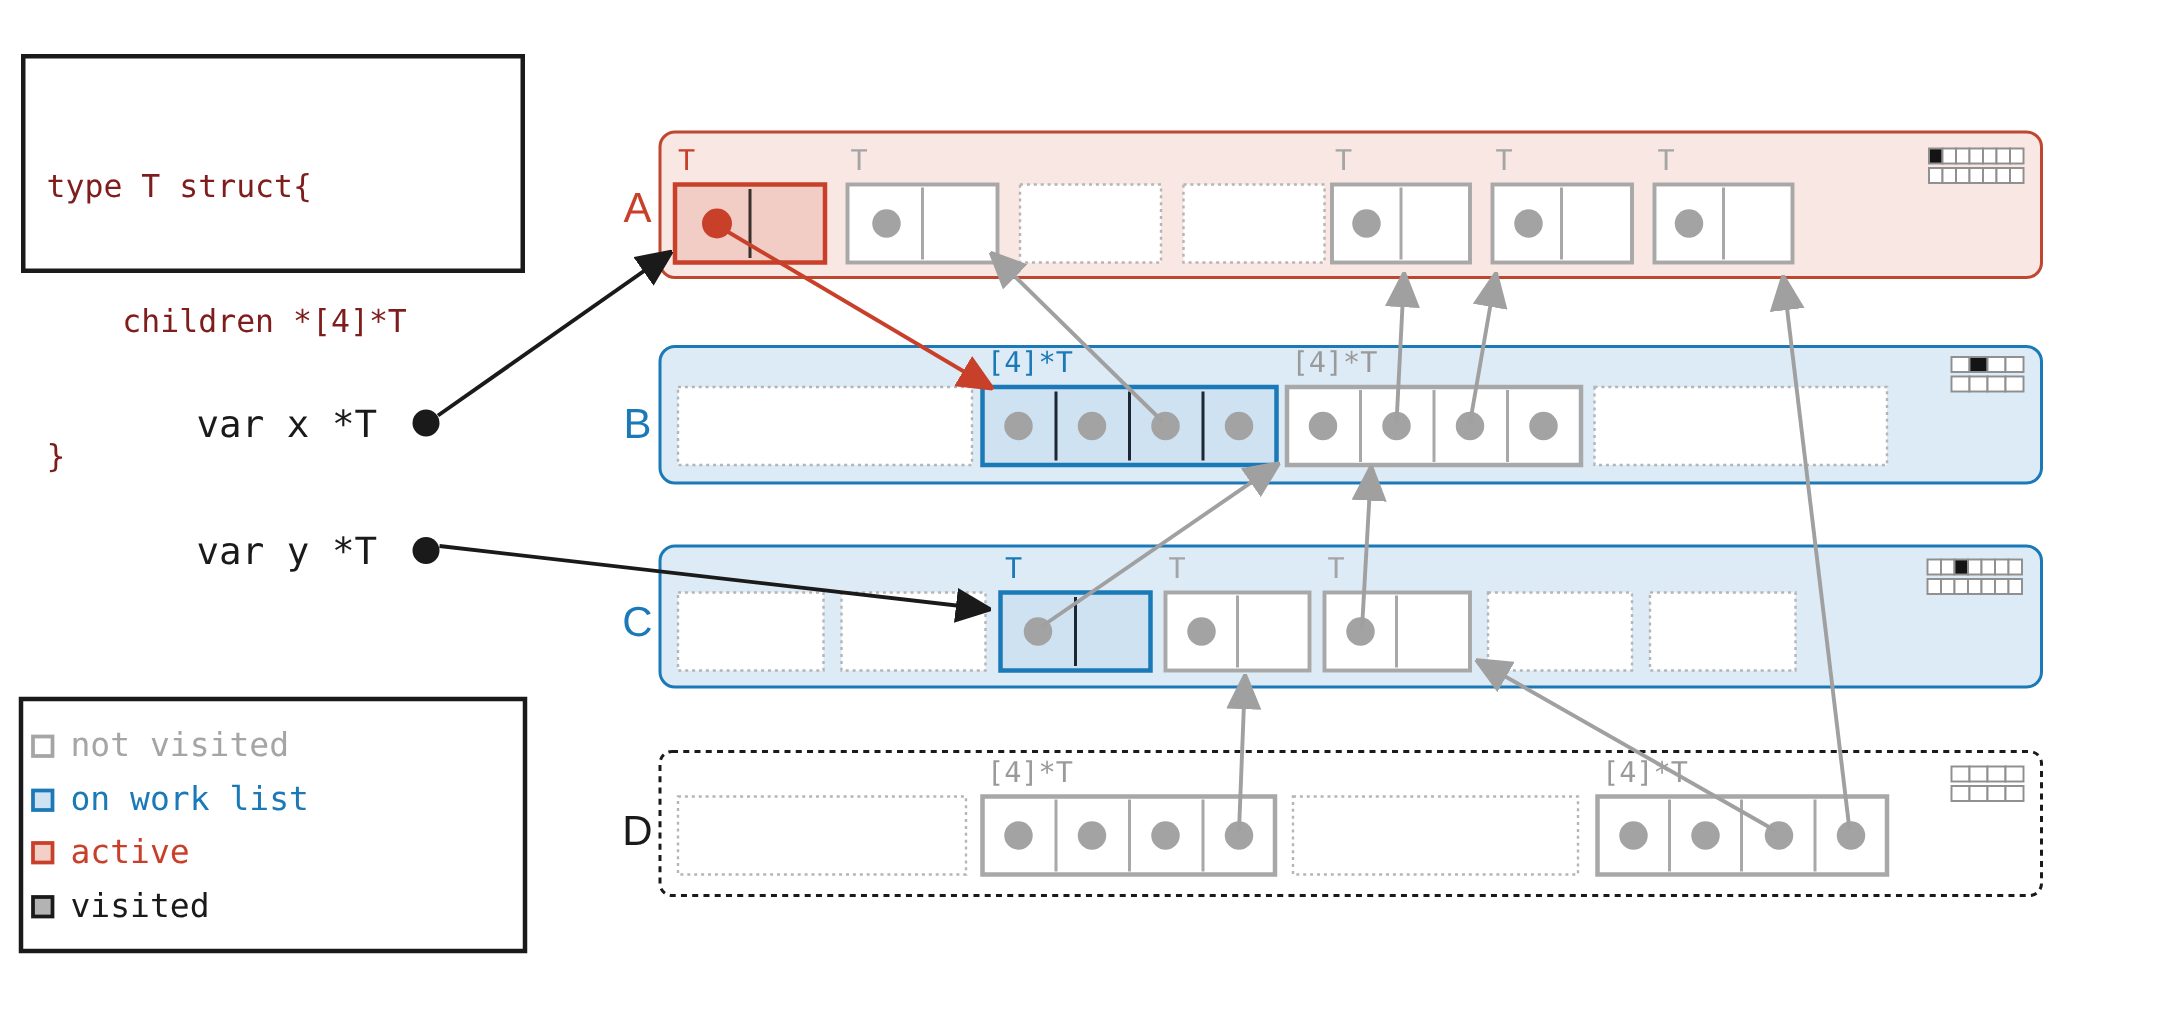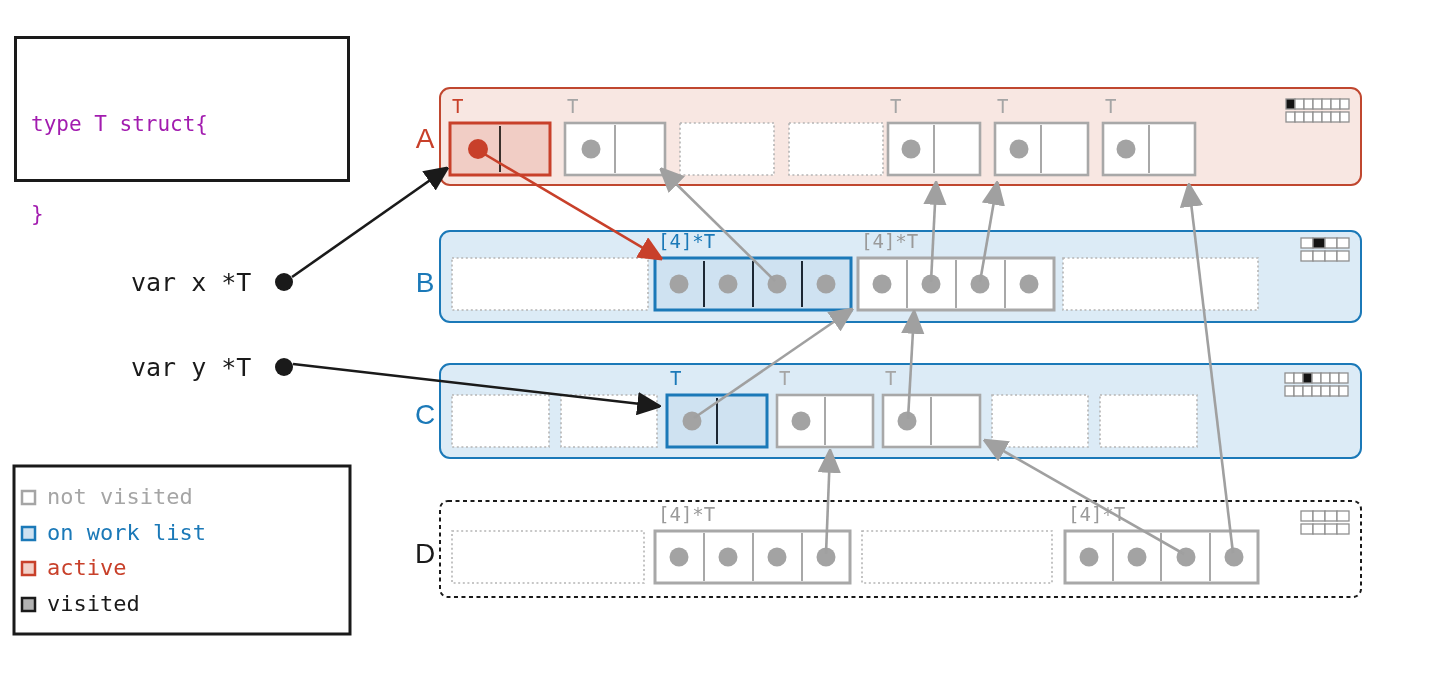--- a/index.html
+++ b/index.html
@@ -2,21 +2,21 @@
 <html><head>
 <meta charset="utf-8">
 <style>
   html,body{margin:0;padding:0;background:#ffffff;}
   body{position:relative;width:1440px;height:675px;overflow:hidden;
        font-family:"DejaVu Sans Mono", monospace;}
   svg{position:absolute;left:0;top:0;}
   .code-box{position:absolute;left:14px;top:36px;width:316px;height:130px;
     border:3px solid #1a1a1a;background:#fff;padding:10px 0 0 14px;
     font-family:"DejaVu Sans Mono", monospace;font-size:21px;line-height:30px;
-    color:#a21caf;white-space:pre;}
+    color:#7f1d1d;white-space:pre;}
   .band-label{font-family:"Liberation Sans", sans-serif;font-size:28px;}
   .type-label{font-family:"DejaVu Sans Mono", monospace;font-size:19px;}
   .var-label{font-family:"DejaVu Sans Mono", monospace;font-size:25px;fill:#1a1a1a;}
   .legend-label{font-family:"DejaVu Sans Mono", monospace;font-size:22px;}
   .free-slot{fill:#ffffff;stroke:#b5b5b5;stroke-width:1.6;stroke-dasharray:2 2.6;}
   .arrow-gray{stroke:#a0a0a0;stroke-width:2.6;fill:none;}
   .arrow-black{stroke:#1a1a1a;stroke-width:2.6;fill:none;}
   .arrow-red{stroke:#c8402a;stroke-width:2.6;fill:none;}
   .dot-gray{fill:#a3a3a3;}
   .bm-cell{fill:#ffffff;stroke:#8f8f8f;stroke-width:1.3;}
@@ -235,14 +235,15 @@
   <line class="arrow-gray" x1="980" y1="282" x2="997" y2="184" marker-end="url(#m-gray)"></line>
   <line class="arrow-gray" x1="694" y1="418" x2="851" y2="310" marker-end="url(#m-gray)"></line>
   <line class="arrow-gray" x1="908" y1="419" x2="914" y2="313" marker-end="url(#m-gray)"></line>
   <line class="arrow-gray" x1="826" y1="554" x2="830" y2="452" marker-end="url(#m-gray)"></line>
   <line class="arrow-gray" x1="1184" y1="554" x2="986" y2="441" marker-end="url(#m-gray)"></line>
   <line class="arrow-gray" x1="1233" y1="553" x2="1189" y2="186" marker-end="url(#m-gray)"></line>
 </svg>
 
 <div class="code-box">
   <div>type T struct{</div>
+  <div>    children *[4]*T</div>
   <div>}</div>
 </div>
 
 </body></html>

